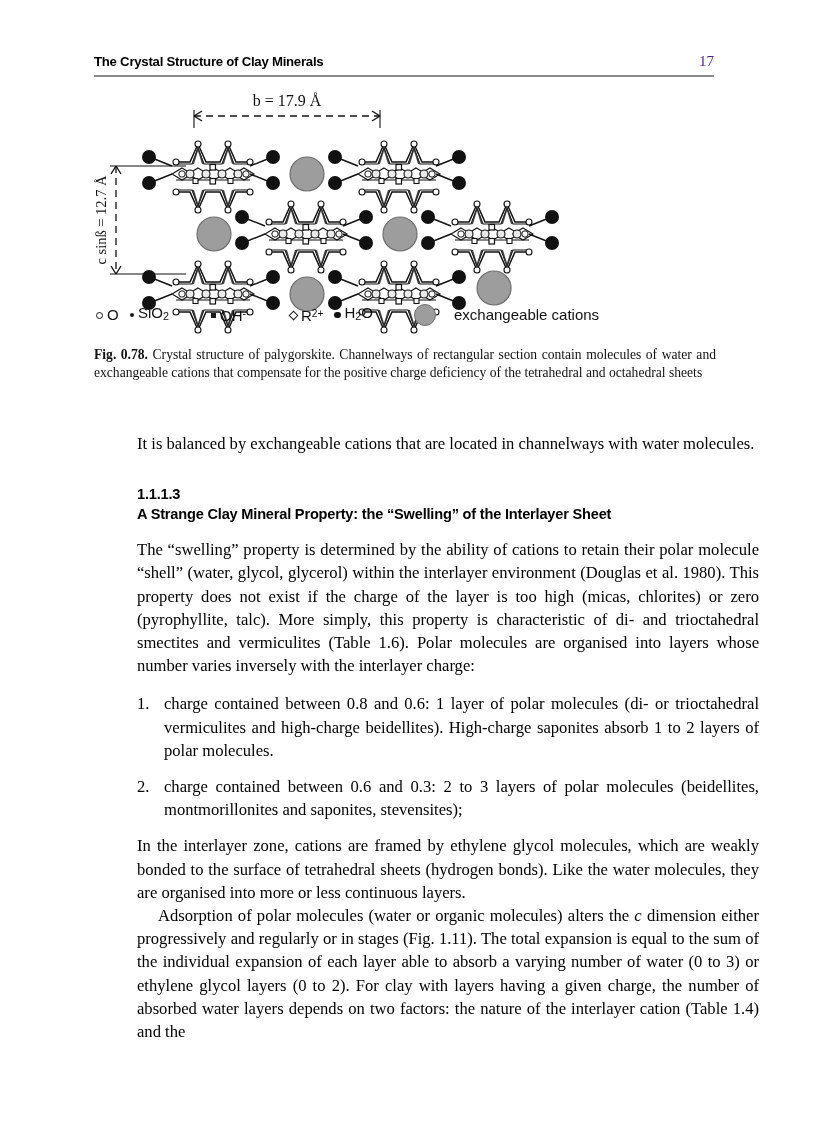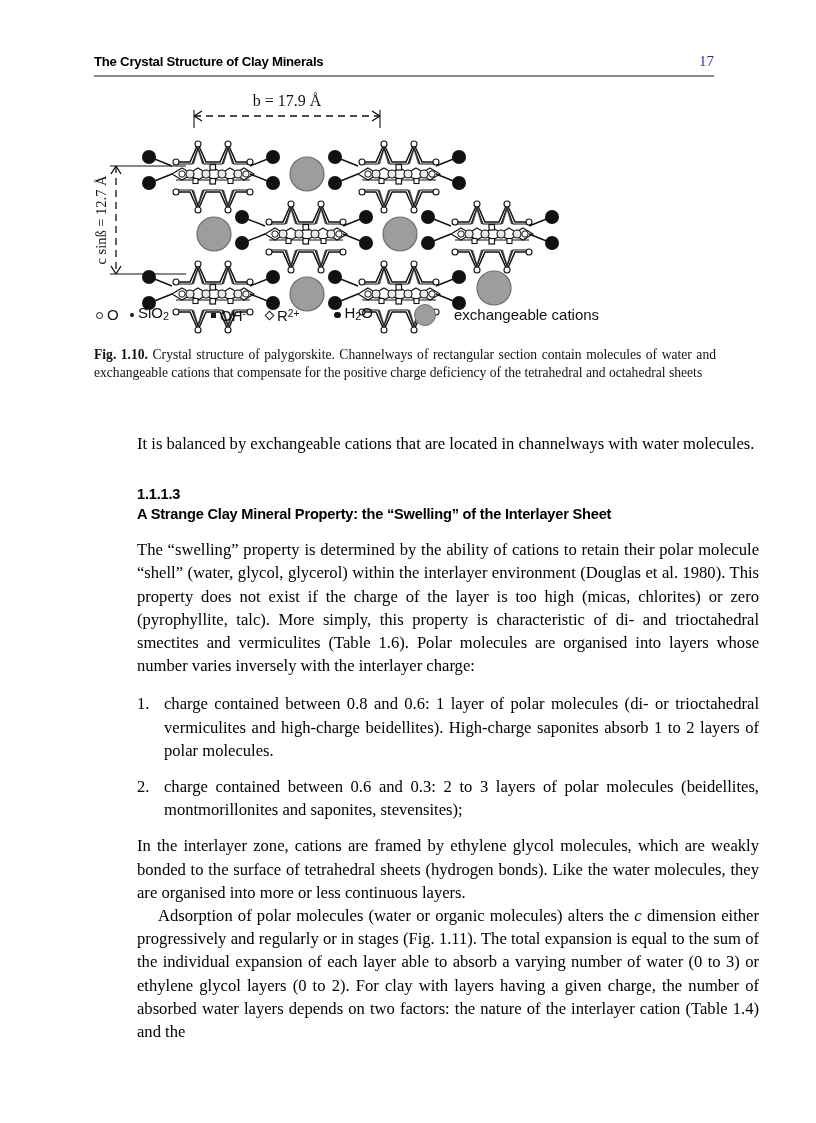--- a/index.html
+++ b/index.html
@@ -380,38 +380,38 @@
     <div class="legend-item" style="left:36px;">
       <span class="lg-sym sym-dot-small"></span>
       <span class="lg-label">SiO<sub>2</sub></span>
     </div>
 
     <div class="legend-item" style="left:117px;text-align:right;">
       <span class="lg-sym sym-sq-small"></span>
       <span class="lg-label">OH<sup>-</sup></span>
     </div>
 
-    <div class="legend-item" style="left:172px;">
+    <div class="legend-item" style="left:196px;">
       <span class="lg-sym sym-diamond"></span>
       <span class="lg-label">R<sup>2+</sup></span>
     </div>
 
     <div class="legend-item" style="left:240px;">
       <span class="lg-sym sym-dot-med"></span>
       <span class="lg-label">H<sub>2</sub>O</span>
     </div>
 
     <div class="legend-item" style="left:320px;">
       <span class="lg-sym sym-circle-gray"></span>
       <span class="lg-label" style="margin-left:14px;text-align:right;">exchangeable cations</span>
     </div>
   </div>
 
   <div class="caption">
-    <b>Fig. 1.10.</b>
+    <b>Fig. 0.78.</b>
     <span>Crystal structure of palygorskite. Channelways of rectangular section contain molecules of water and exchangeable cations that compensate for the positive charge deficiency of the tetrahedral and octahedral sheets</span>
   </div>
 
   <div class="body">
 
     <p>It is balanced by exchangeable cations that are located in channelways with water molecules.</p>
 
     <div class="sec-head">
       <span class="sec-num">1.1.1.3</span>
       <span class="sec-title">A Strange Clay Mineral Property: the “Swelling” of the Interlayer Sheet</span>

